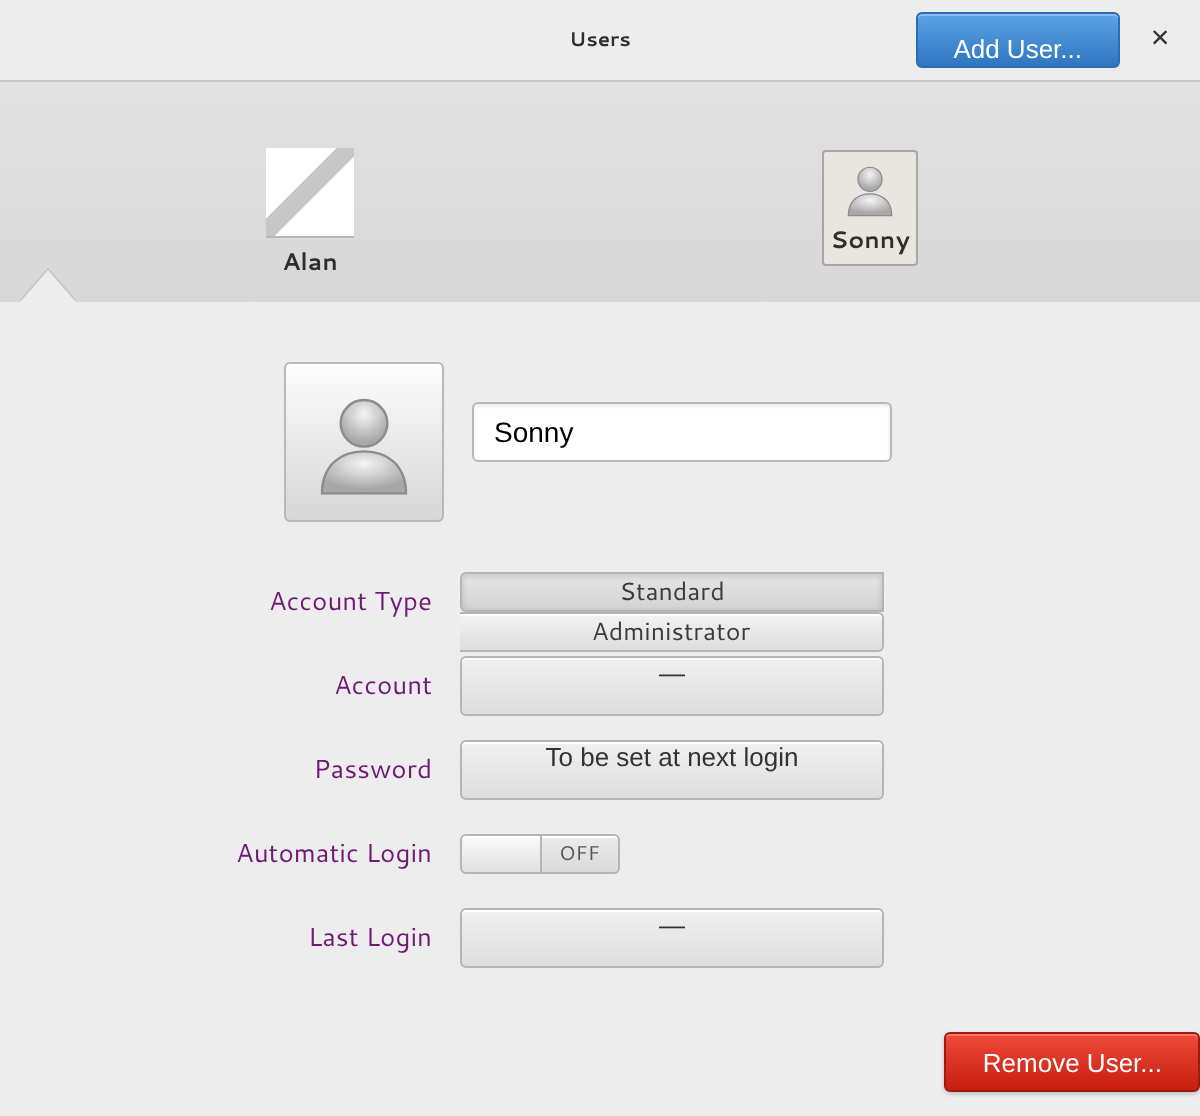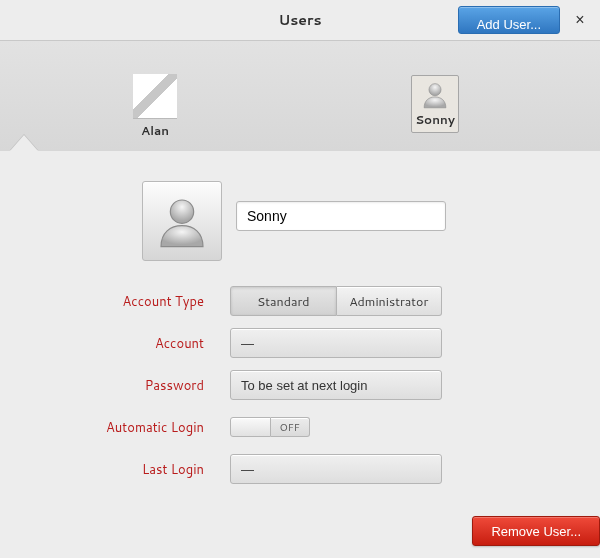--- a/index.html
+++ b/index.html
@@ -27,21 +27,21 @@
     border-bottom: 1px solid #c8c8c8;
     display: flex;
     align-items: center;
     position: relative;
   }
   .header-title {
     position: absolute;
     left: 0; right: 0;
     text-align: center;
     font-weight: bold;
-    font-size: 14px;
+    font-size: 10px;
     color: #2e2e2e;
     pointer-events: none;
   }
   .header-right {
     margin-left: auto;
     display: flex;
     align-items: center;
     height: 100%;
     padding-right: 6px;
   }
@@ -178,27 +178,28 @@
   }
   .form-row {
     display: flex;
     align-items: center;
     margin-bottom: 10px;
     height: 32px;
   }
   .form-label {
     width: 150px;
     text-align: right;
-    color: #b91c1c;
-    font-size: 13px;
-    padding-right: 26px;
+    color: #701a75;
+    font-size: 13px;
+    padding-right: 14px;
     box-sizing: border-box;
   }
   .form-control {
     width: 212px;
+    flex-direction: column;
   }
   
   .segmented {
     display: flex;
     width: 212px;
     height: 30px;
   }
   .segmented .seg {
     flex: 1;
     border: 1px solid #b5b5b5;

